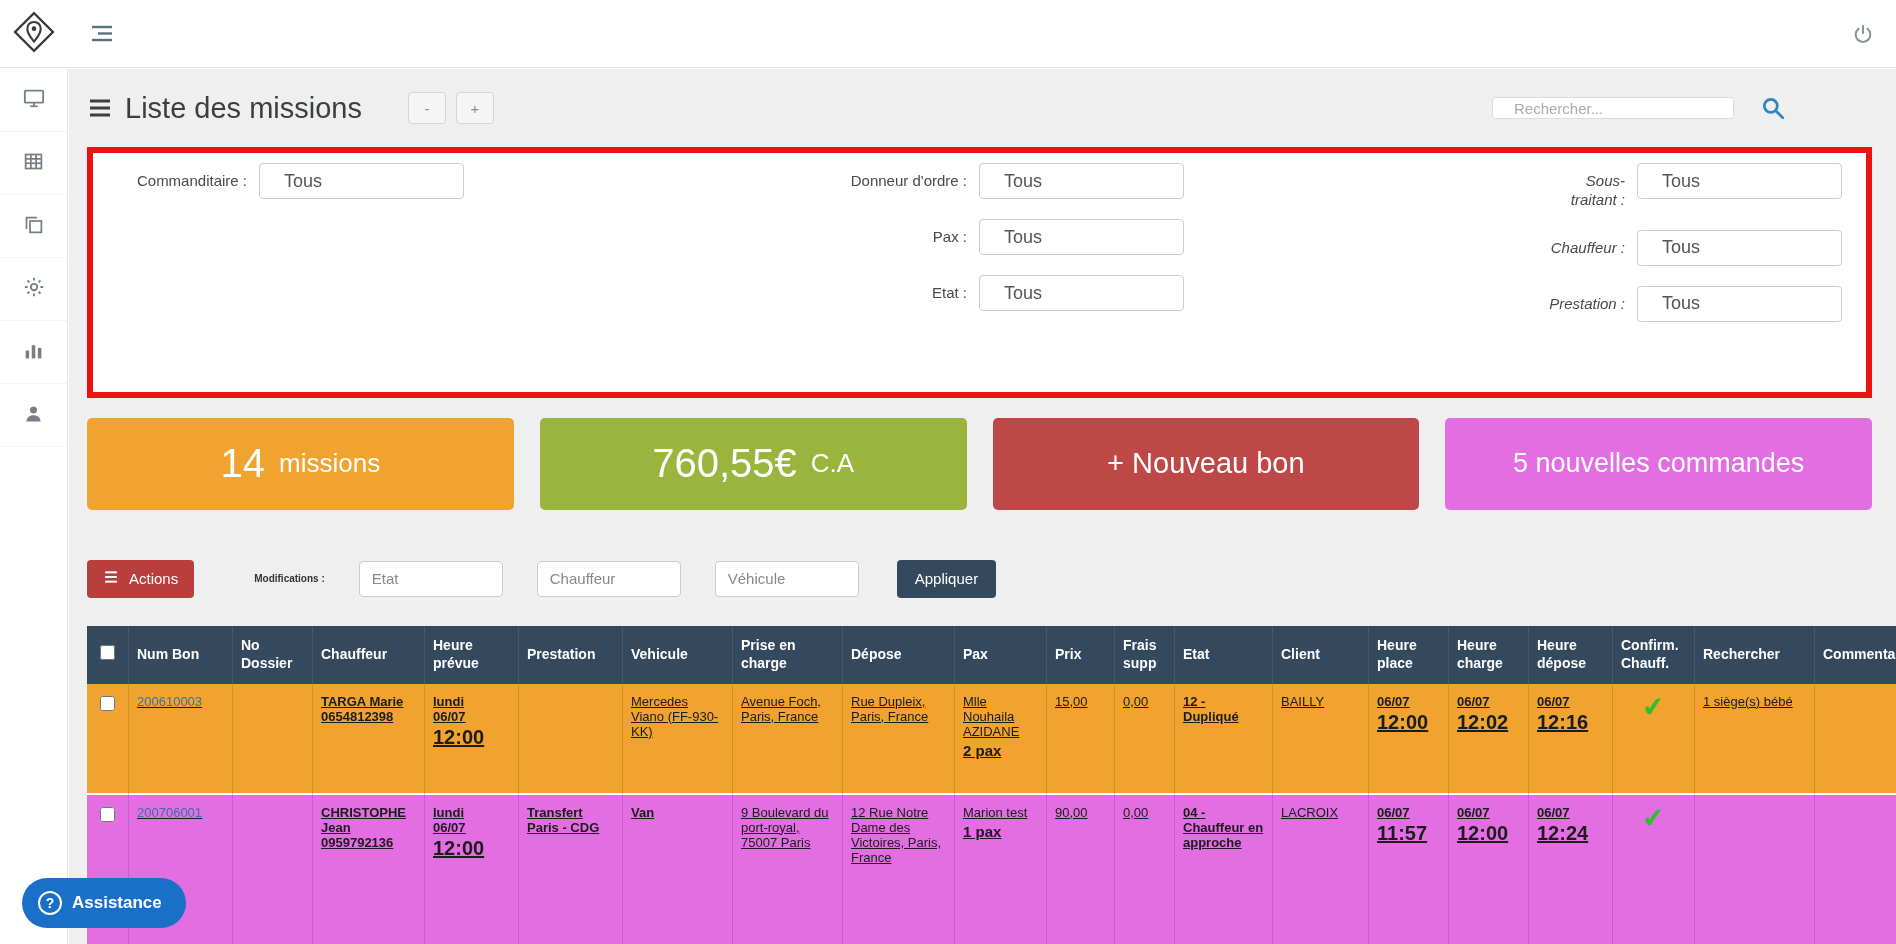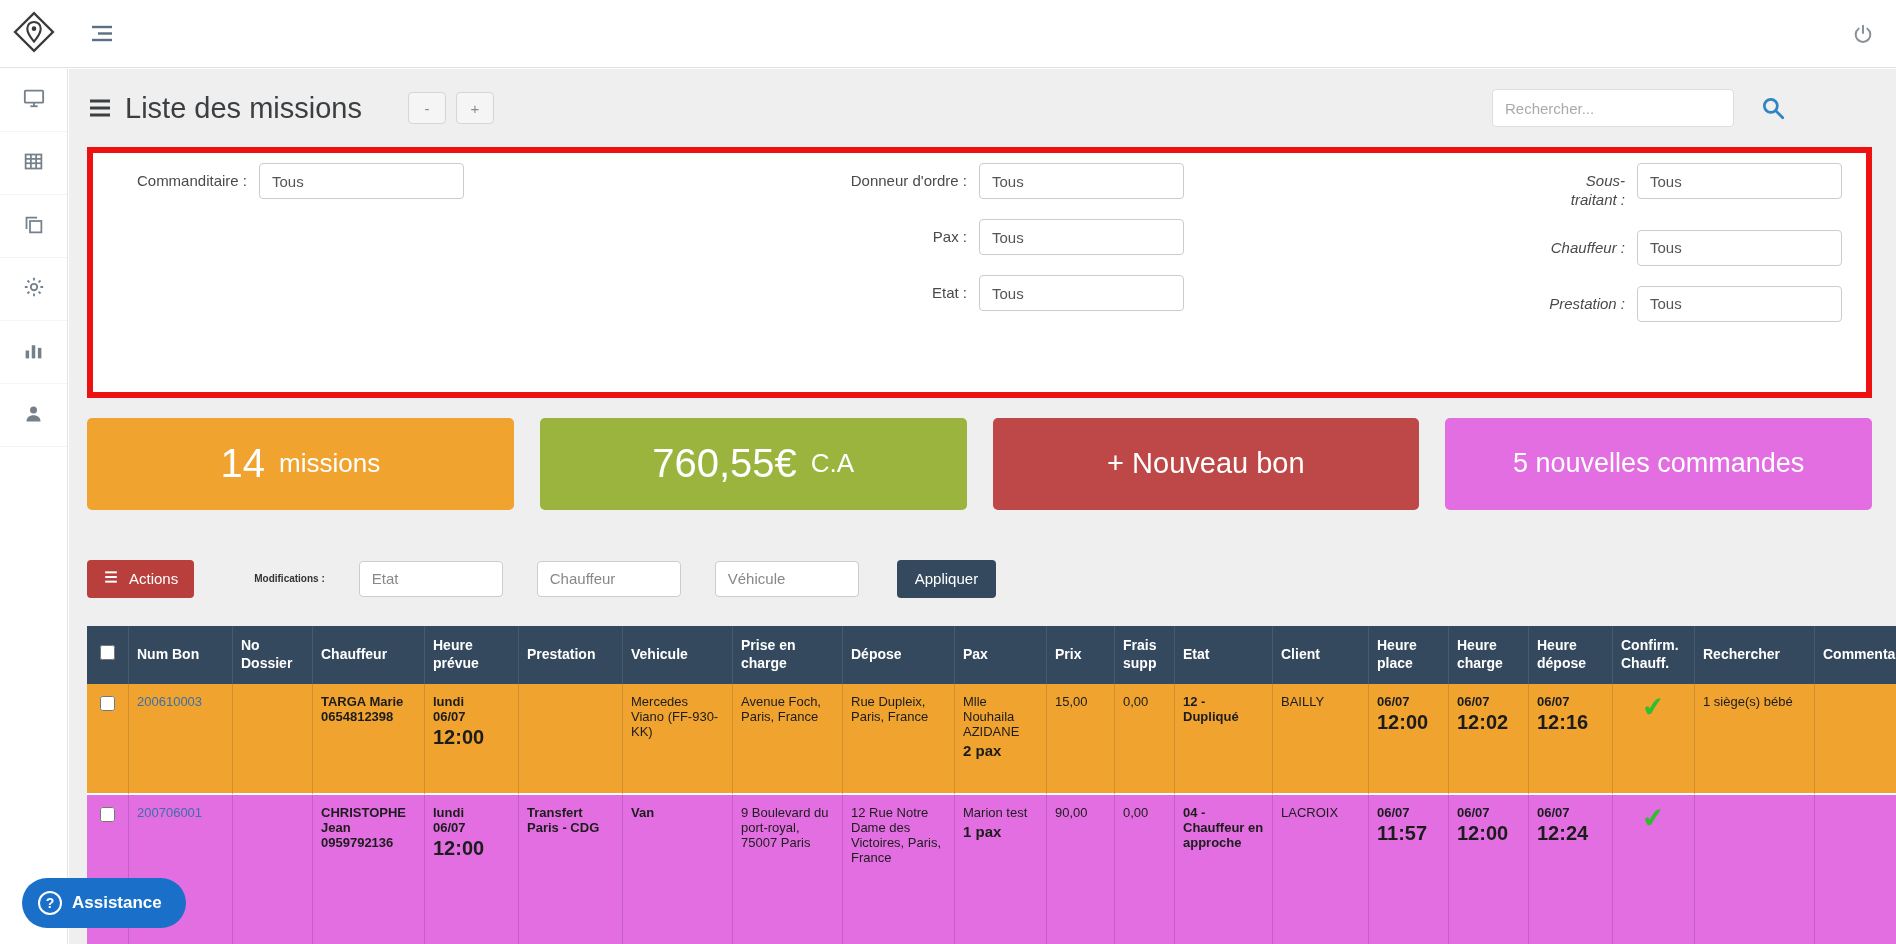--- a/index.html
+++ b/index.html
@@ -25,36 +25,36 @@
              background:#efefef; overflow:hidden; padding-left:18px; }
 
   .page-header { height:78px; display:flex; align-items:center; padding-right:24px; }
   .ph-menu { color:#3b3f42; display:flex; }
   .page-title { font-size:29px; color:#3b3f42; font-weight:400; margin-left:12px; }
   .zoom-btn { width:38px; height:32px; background:#f5f5f5; border:1px solid #d5d5d5; border-radius:4px;
               color:#8a8a8a; font-size:15px; margin-left:10px; display:flex; align-items:center;
               justify-content:center; cursor:pointer; }
   .zoom-btn.first { margin-left:46px; }
   .search-wrap { margin-left:auto; display:flex; align-items:center; margin-right:86px; }
-  .search-input { width:242px; height:38px; border:1px solid #ddd; border-radius:4px; padding:0 12px;
+  .search-input { width:242px; height:22px; border:1px solid #ddd; border-radius:4px; padding:0 21px;
                   font-size:15px; color:#666; background:#fff; outline:none; }
   .search-input::placeholder { color:#aaa; }
   .search-icon { margin-left:26px; display:flex; cursor:pointer; }
 
   
   .filter-panel { margin-right:24px; background:#fff; border:6px solid #ee1111;
                   padding:10px 24px 50px 24px; display:flex; justify-content:space-between; }
   .f-row { display:flex; align-items:flex-start; margin-bottom:20px; }
   .f-label { font-size:15px; color:#4a4a4a; text-align:right; padding-top:9px; margin-right:12px; line-height:1.25; }
   .g1 .f-label { width:130px; }
   .g2 .f-label { width:146px; }
   .g3 .f-label { width:84px;font-style:italic; }
   .g4 .f-label { width:46px; }
   .f-select { width:205px; height:36px; border:1px solid #ccc; border-radius:4px; background:#fff;
-              font-size:15px; color:#555; display:flex; align-items:center; padding:0 12px; cursor:pointer; }
+              font-size:18px; color:#555; display:flex; align-items:center; padding:0 24px; cursor:pointer; }
   .f-date { width:278px; justify-content:center; }
   .g4-controls { display:flex; align-items:center; margin-top:14px; margin-left:58px; }
   .arrow-btn { width:32px; height:32px; cursor:pointer; display:flex; }
   .arrow-btn + .arrow-btn { margin-left:24px; }
   .valider-btn { margin-left:28px; background:#92b245; color:#fff; border:none; border-radius:4px;
                  font-size:15px; padding:9px 16px; cursor:pointer; font-family:inherit; }
 
   
   .stats { display:flex; gap:26px; margin-top:20px; margin-right:24px; }
   .stat-card { flex:1; height:92px; border-radius:5px; display:flex; align-items:center;
@@ -79,21 +79,21 @@
                  margin-left:34px; cursor:pointer; }
   .appliquer-btn { margin-left:38px; background:#34495e; color:#fff; border:none; border-radius:4px;
                    font-size:15px; height:38px; padding:0 18px; cursor:pointer; font-family:inherit; }
 
   
   .table-wrap { margin-top:28px; overflow:hidden; }
   table.missions { border-collapse:separate; border-spacing:0; table-layout:fixed; width:1928px; }
   th { background:#34495e; color:#fff; font-size:14px; font-weight:bold; text-align:left;
        padding:8px; vertical-align:middle; border-right:1px solid #46596e; height:58px; line-height:1.25; }
   td { font-size:13px; color:#1c1c1c; padding:10px 8px; vertical-align:top; line-height:1.18;
-       border-right:1px solid rgba(0,0,0,0.12); border-bottom:2px solid #fff; word-wrap:break-word; }
+       border-right:1px solid rgba(0,0,0,0.12); border-bottom:2px solid #fff; word-wrap:break-word;text-decoration:underline; }
   th.c-check, td.c-check { text-align:center; padding-left:4px; padding-right:4px; }
   td.c-check { padding-top:12px; }
   tr.row-orange { height:111px; }  tr.row-orange td { background:#f0a32f; }
   tr.row-violet { height:158px; }  tr.row-violet td { background:#e26ee2; }
   .bold { font-weight:bold; }
   a.bon-link { color:#3a70a8; text-decoration:none; cursor:pointer; }
   .time-big { font-size:20px; font-weight:bold; margin-top:2px; }
   .d-small { font-weight:bold; }
   .pax-count { font-weight:bold; font-size:15px; margin-top:3px; }
   td.c-confirm { text-align:center; }

